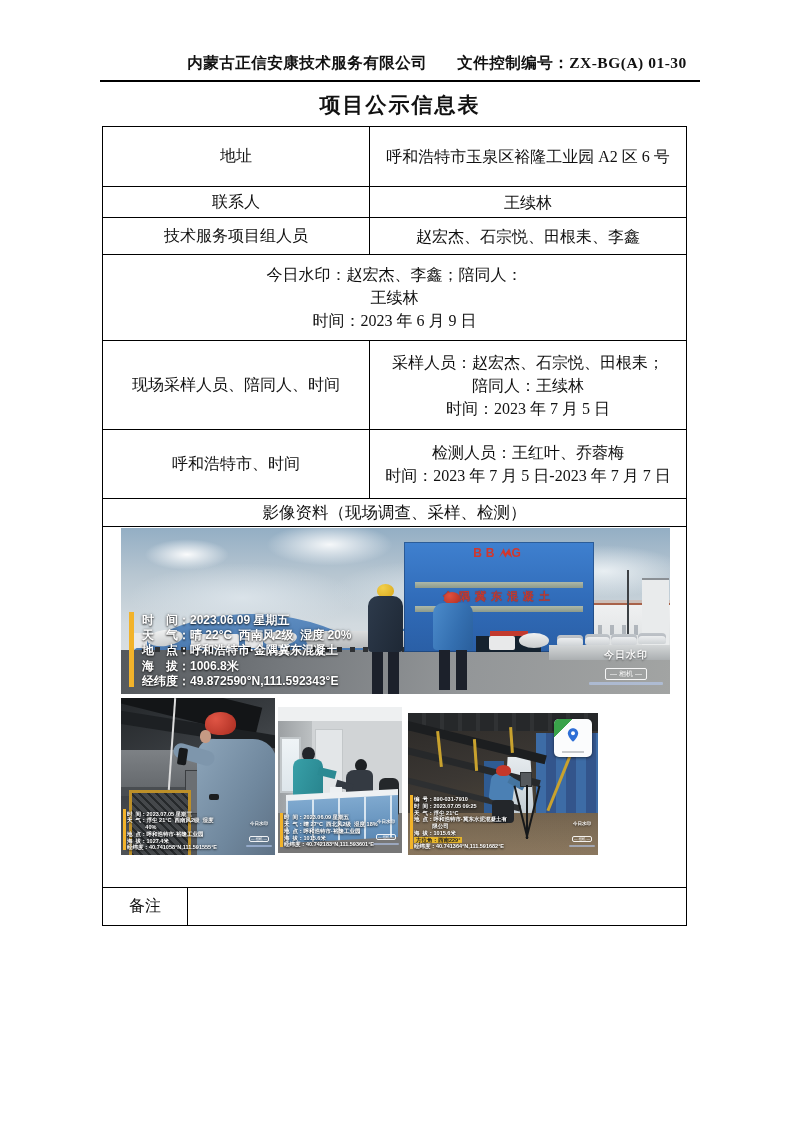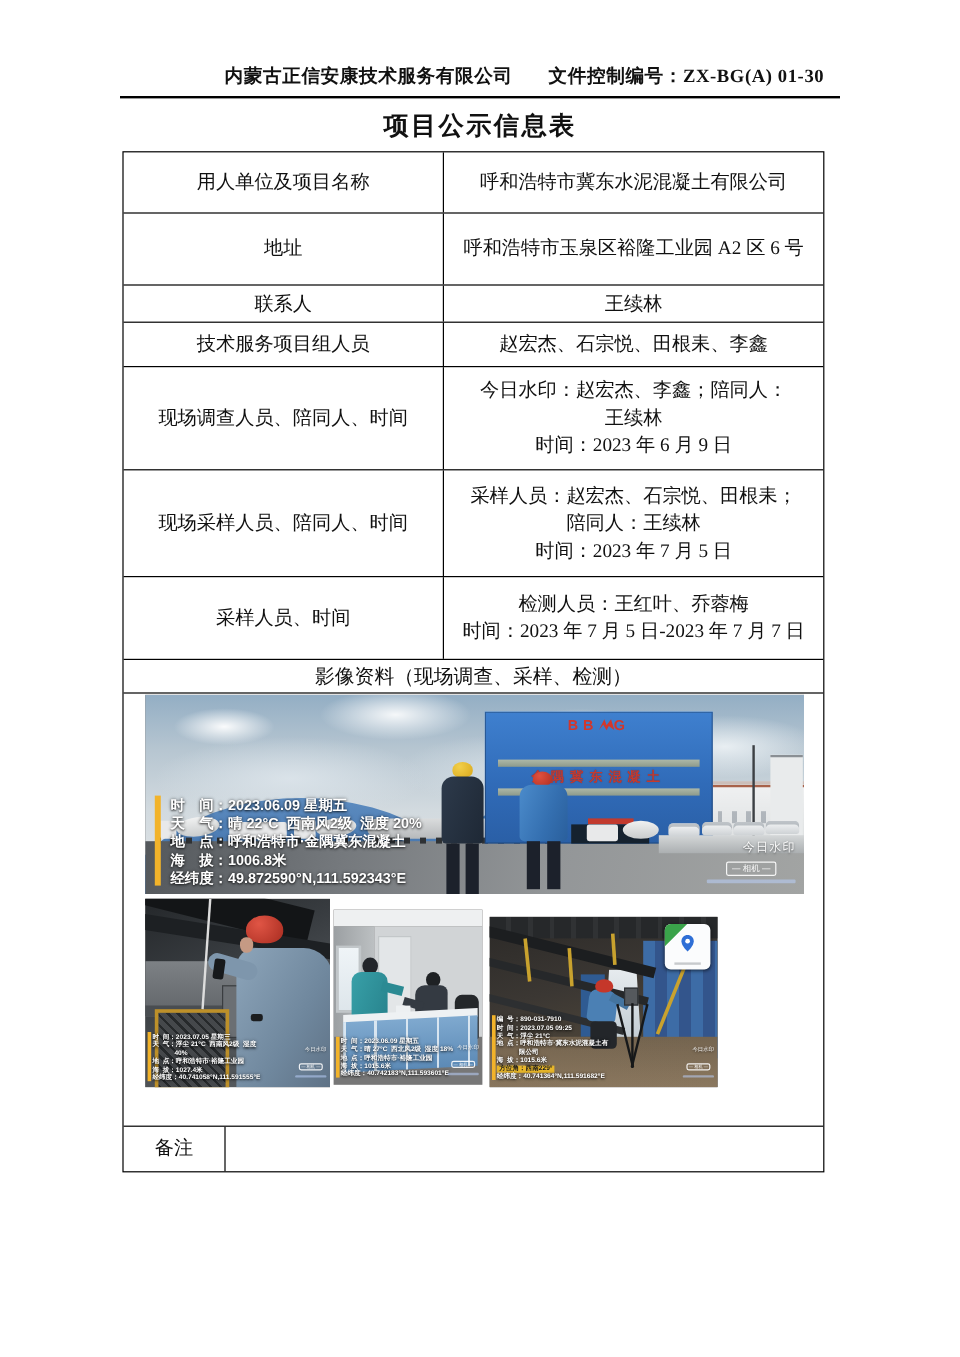--- a/index.html
+++ b/index.html
@@ -36,21 +36,21 @@
 
   
   .ov{font-family:"Liberation Sans","DejaVu Sans",sans-serif;font-weight:bold;color:#fff;
       text-shadow:0 1px 2px rgba(0,0,0,.75),0 0 3px rgba(0,0,0,.45);white-space:pre;z-index:30;}
   .ov-main{left:21px;bottom:5px;font-size:12px;line-height:15.2px;}
   .ov-s{font-size:5.5px;line-height:6.7px;}
   .ybar{background:#f2b32a;z-index:31;}
   .hl{background:#e7b62b;color:#1c1c1c;text-shadow:none;display:inline-block;padding:0 2px;}
   .wm{right:7px;bottom:9px;text-align:center;color:rgba(255,255,255,.95);
       font-family:"Liberation Sans",sans-serif;z-index:30;}
-  .wm .t{font-size:10px;font-weight:normal;letter-spacing:1px;text-shadow:0 1px 2px rgba(0,0,0,.6);text-align:right;}
+  .wm .t{font-size:10px;font-weight:bold;letter-spacing:1px;text-shadow:0 1px 2px rgba(0,0,0,.6);}
   .wm .s{display:inline-block;margin-top:1px;font-size:7px;border:1px solid rgba(255,255,255,.9);
          padding:0 4px;border-radius:2px;}
   .wm .micro{position:static;display:block;margin:2px auto 0;height:3px;width:74px;background:rgba(185,208,250,.55);border-radius:1px;}
   .wm-s{right:3px;bottom:8px;}
   .wm-s .t{font-size:4.5px;letter-spacing:0;}
   .wm-s .s{font-size:3.5px;padding:0 1px;border-width:.5px;margin-top:0;}
   .wm-s .micro{width:26px;height:2px;margin-top:1px;}
 
   
   .m-sky{inset:0;background:
@@ -169,60 +169,55 @@
 <body>
 
 <div class="page">
 
   <div class="doc-header"><span>内蒙古正信安康技术服务有限公司</span><span class="gap"></span><span>文件控制编号：ZX-BG(A) 01-30</span></div>
   <div class="header-rule"></div>
   <div class="page-title">项目公示信息表</div>
 
   <div class="tbl">
 
-    <div class="tr" style="height:51px">
-      <div class="th">用人单位及项目名称</div>
-      <div class="td">呼和浩特市冀东水泥混凝土有限公司</div>
-    </div>
 
     <div class="tr" style="height:60px">
       <div class="th">地址</div>
       <div class="td">呼和浩特市玉泉区裕隆工业园 A2 区 6 号</div>
     </div>
 
     <div class="tr" style="height:31px">
       <div class="th">联系人</div>
       <div class="td">王续林</div>
     </div>
 
     <div class="tr" style="height:37px">
       <div class="th">技术服务项目组人员</div>
       <div class="td">赵宏杰、石宗悦、田根耒、李鑫</div>
     </div>
 
     <div class="tr" style="height:86px">
-      <div class="th">现场调查人员、陪同人、时间</div>
       <div class="td">
         <div>今日水印：赵宏杰、李鑫；陪同人：</div>
         <div>王续林</div>
         <div>时间：2023 年 6 月 9 日</div>
       </div>
     </div>
 
     <div class="tr" style="height:89px">
       <div class="th">现场采样人员、陪同人、时间</div>
       <div class="td">
         <div>采样人员：赵宏杰、石宗悦、田根耒；</div>
         <div>陪同人：王续林</div>
         <div>时间：2023 年 7 月 5 日</div>
       </div>
     </div>
 
     <div class="tr" style="height:69px">
-      <div class="th">采样人员、时间</div>
+      <div class="th">呼和浩特市、时间</div>
       <div class="td">
         <div>检测人员：王红叶、乔蓉梅</div>
         <div>时间：2023 年 7 月 5 日-2023 年 7 月 7 日</div>
       </div>
     </div>
 
     <div class="tr" style="height:28px">
       <div class="media-title">影像资料（现场调查、采样、检测）</div>
     </div>
 

